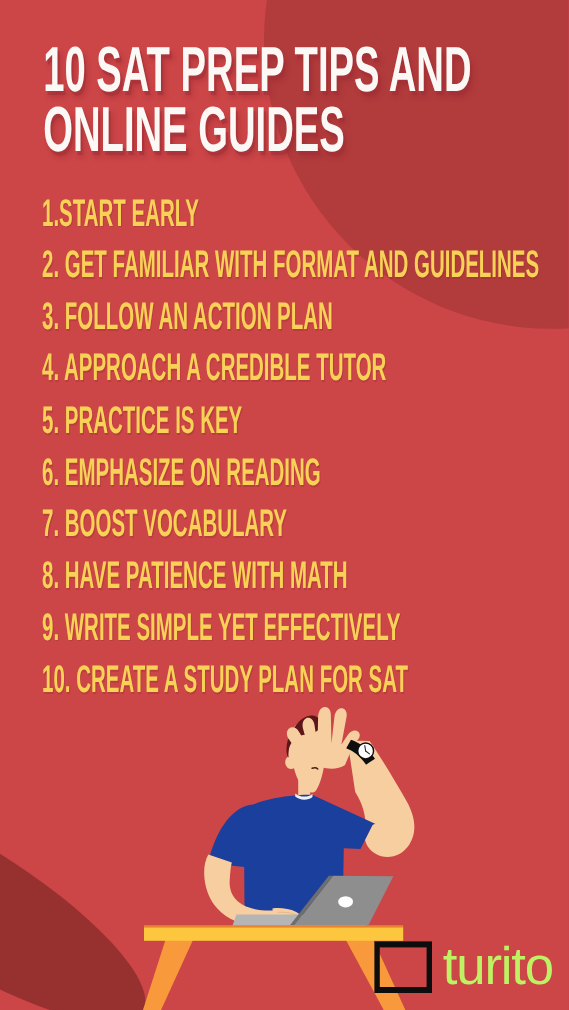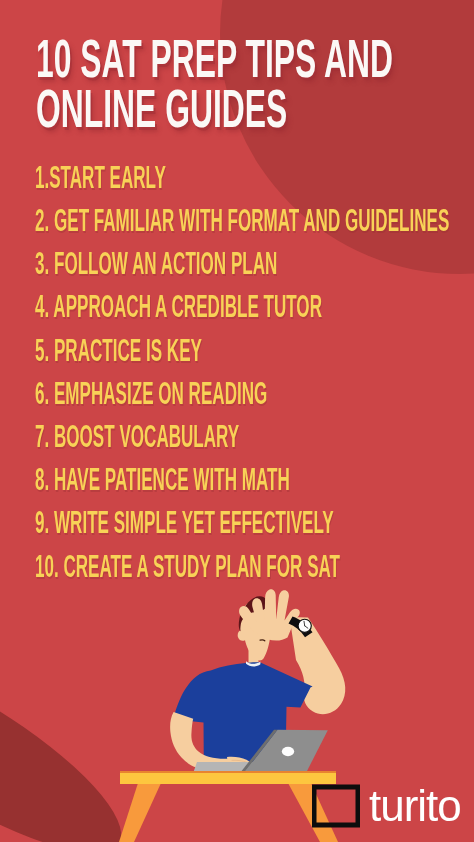--- a/index.html
+++ b/index.html
@@ -25,21 +25,21 @@
      white-space:nowrap;font-size:32.1px;line-height:32.1px;
      transform:scaleX(.532);transform-origin:left top;
      text-shadow:1.5px 1.5px 0 rgba(150,45,50,.35);}
 
   
   .illus{position:absolute;left:0;top:0;width:474px;height:842px;pointer-events:none;}
 
   
   .logo{position:absolute;left:312px;top:783px;display:flex;align-items:center;}
   .logo-name{font-family:"Liberation Sans",sans-serif;font-size:44px;line-height:44px;
-     color:#ffffff;letter-spacing:-1px;margin-left:9px;font-weight:400;}
+     color:#bef264;letter-spacing:-1px;margin-left:9px;font-weight:400;}
 </style>
 </head>
 <body>
 
 <div id="poster">
 
   <svg class="bg-svg" viewBox="0 0 474 842">
     <rect x="0" y="0" width="474" height="842" fill="#cc4547"></rect>
     <circle cx="460" cy="34" r="240" fill="#b23b3c"></circle>
     <ellipse cx="-31" cy="751" rx="176" ry="50" fill="#973130" transform="rotate(31.6 -31 751)"></ellipse>

